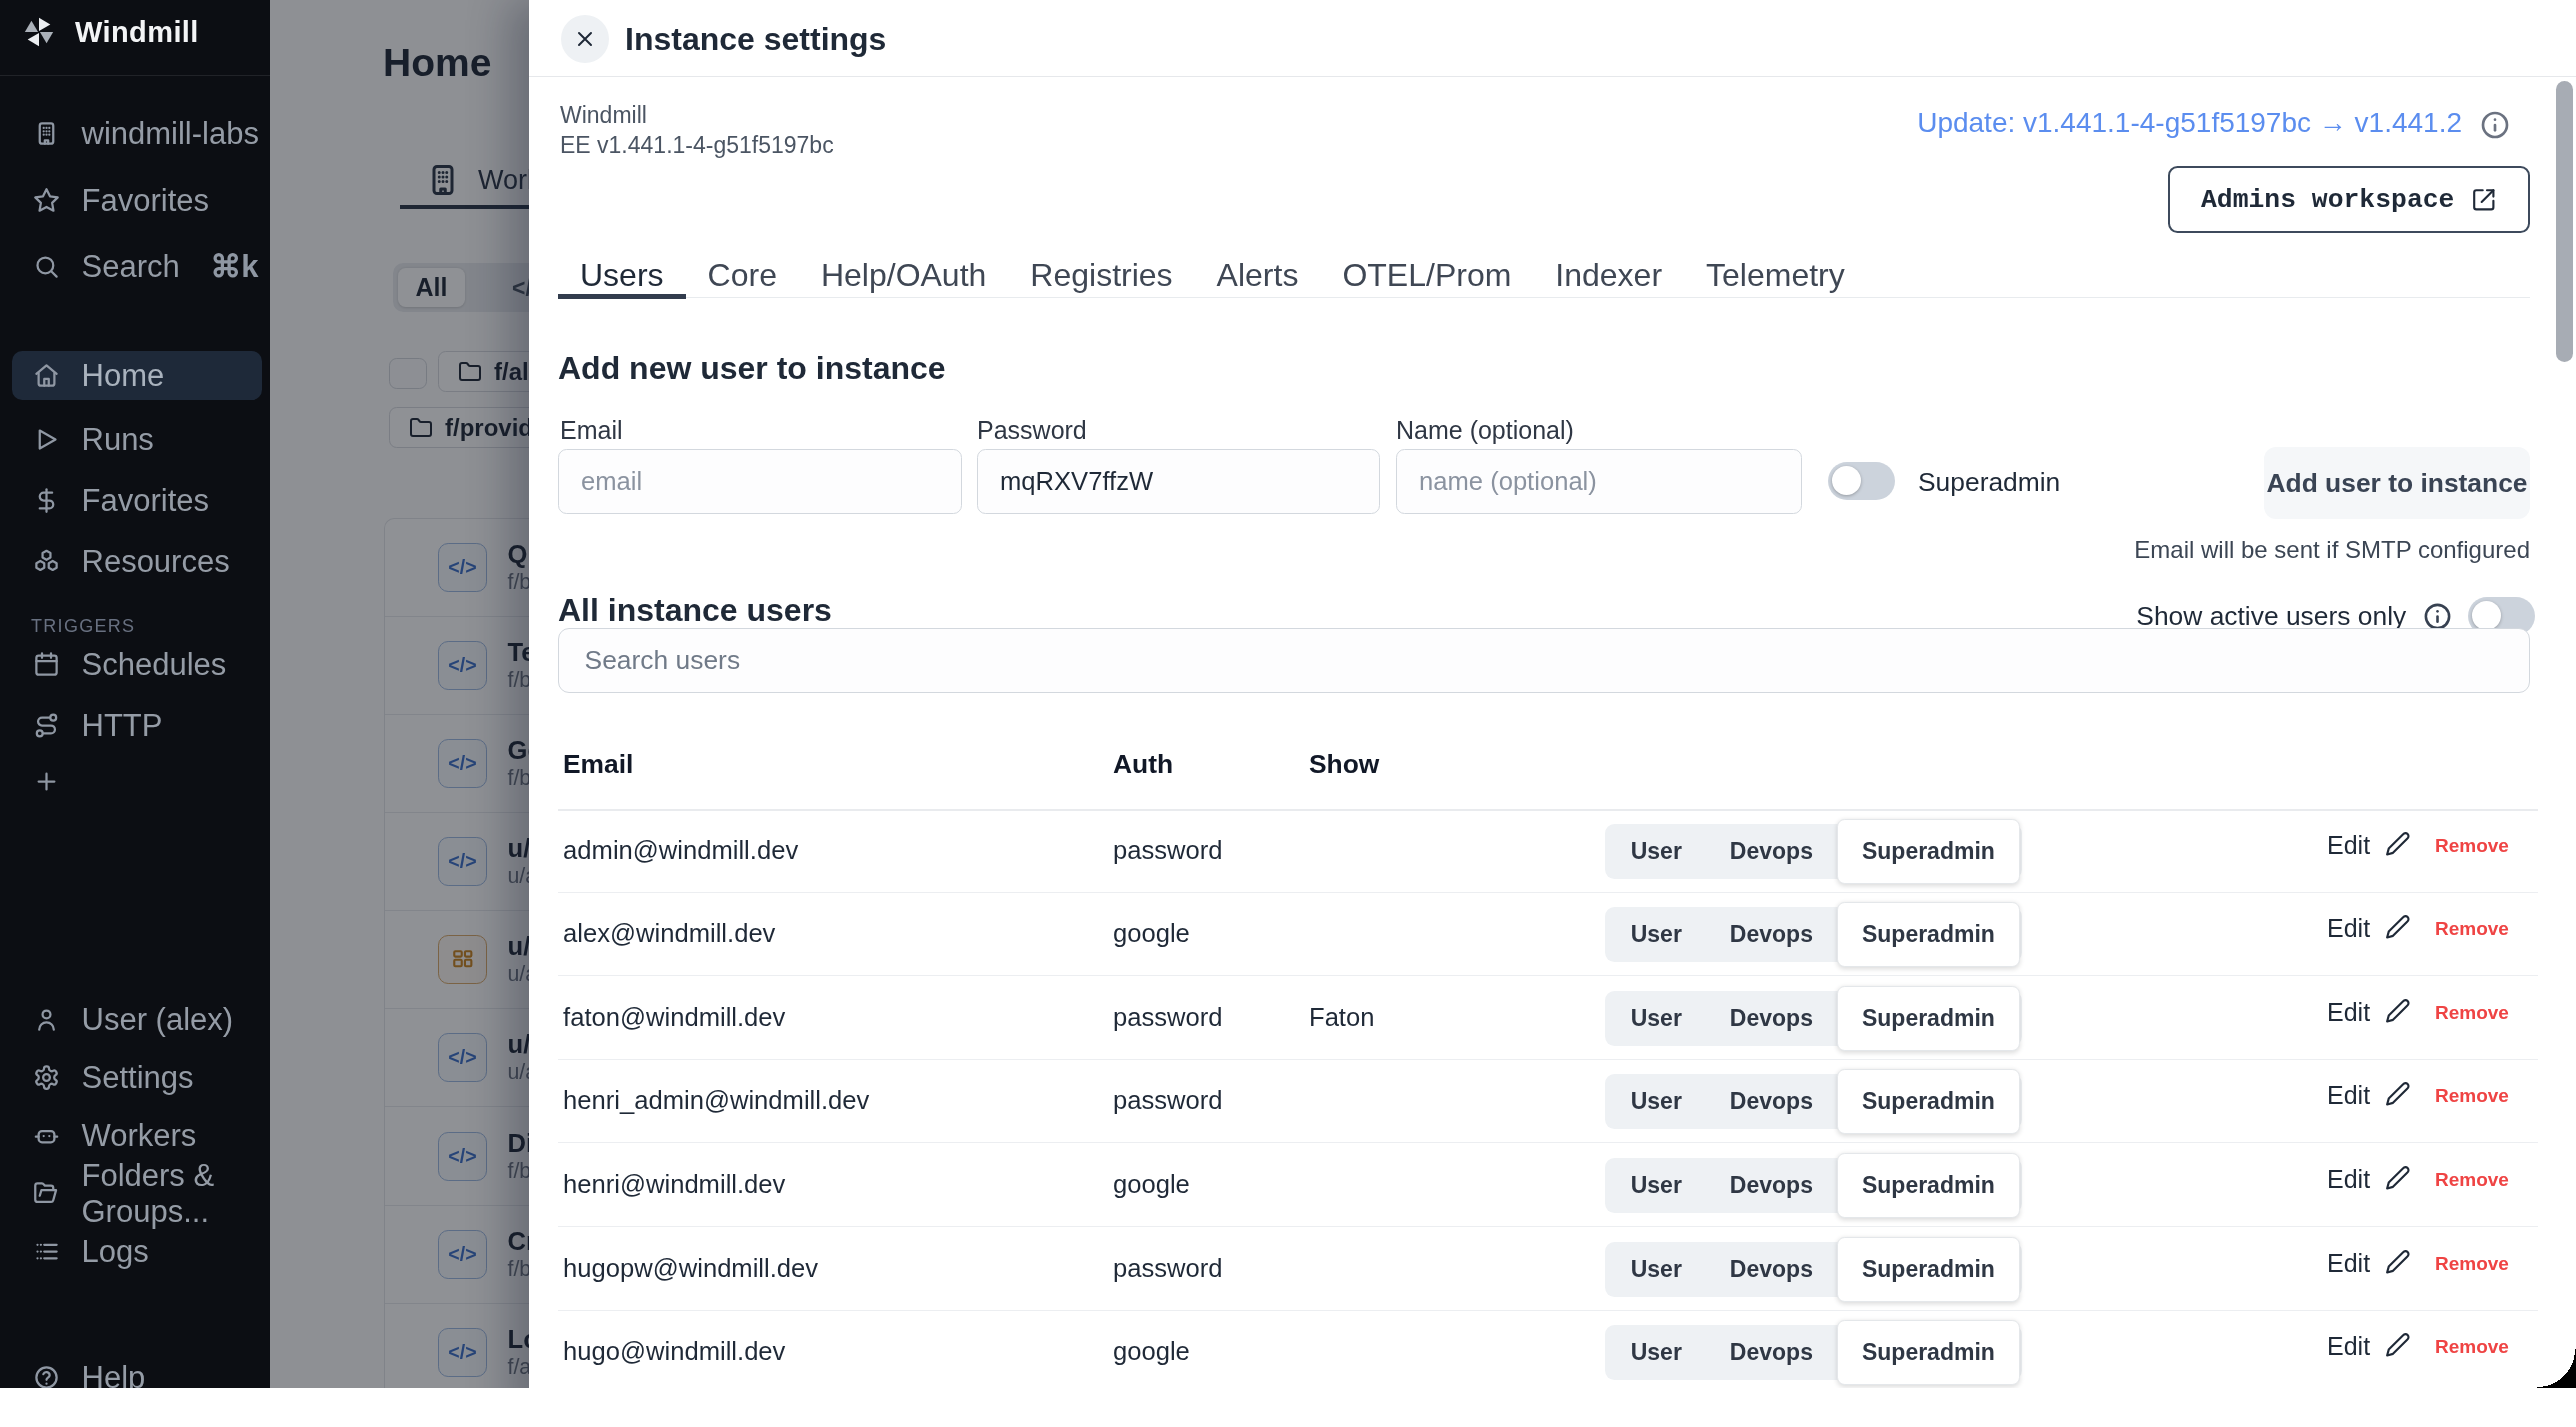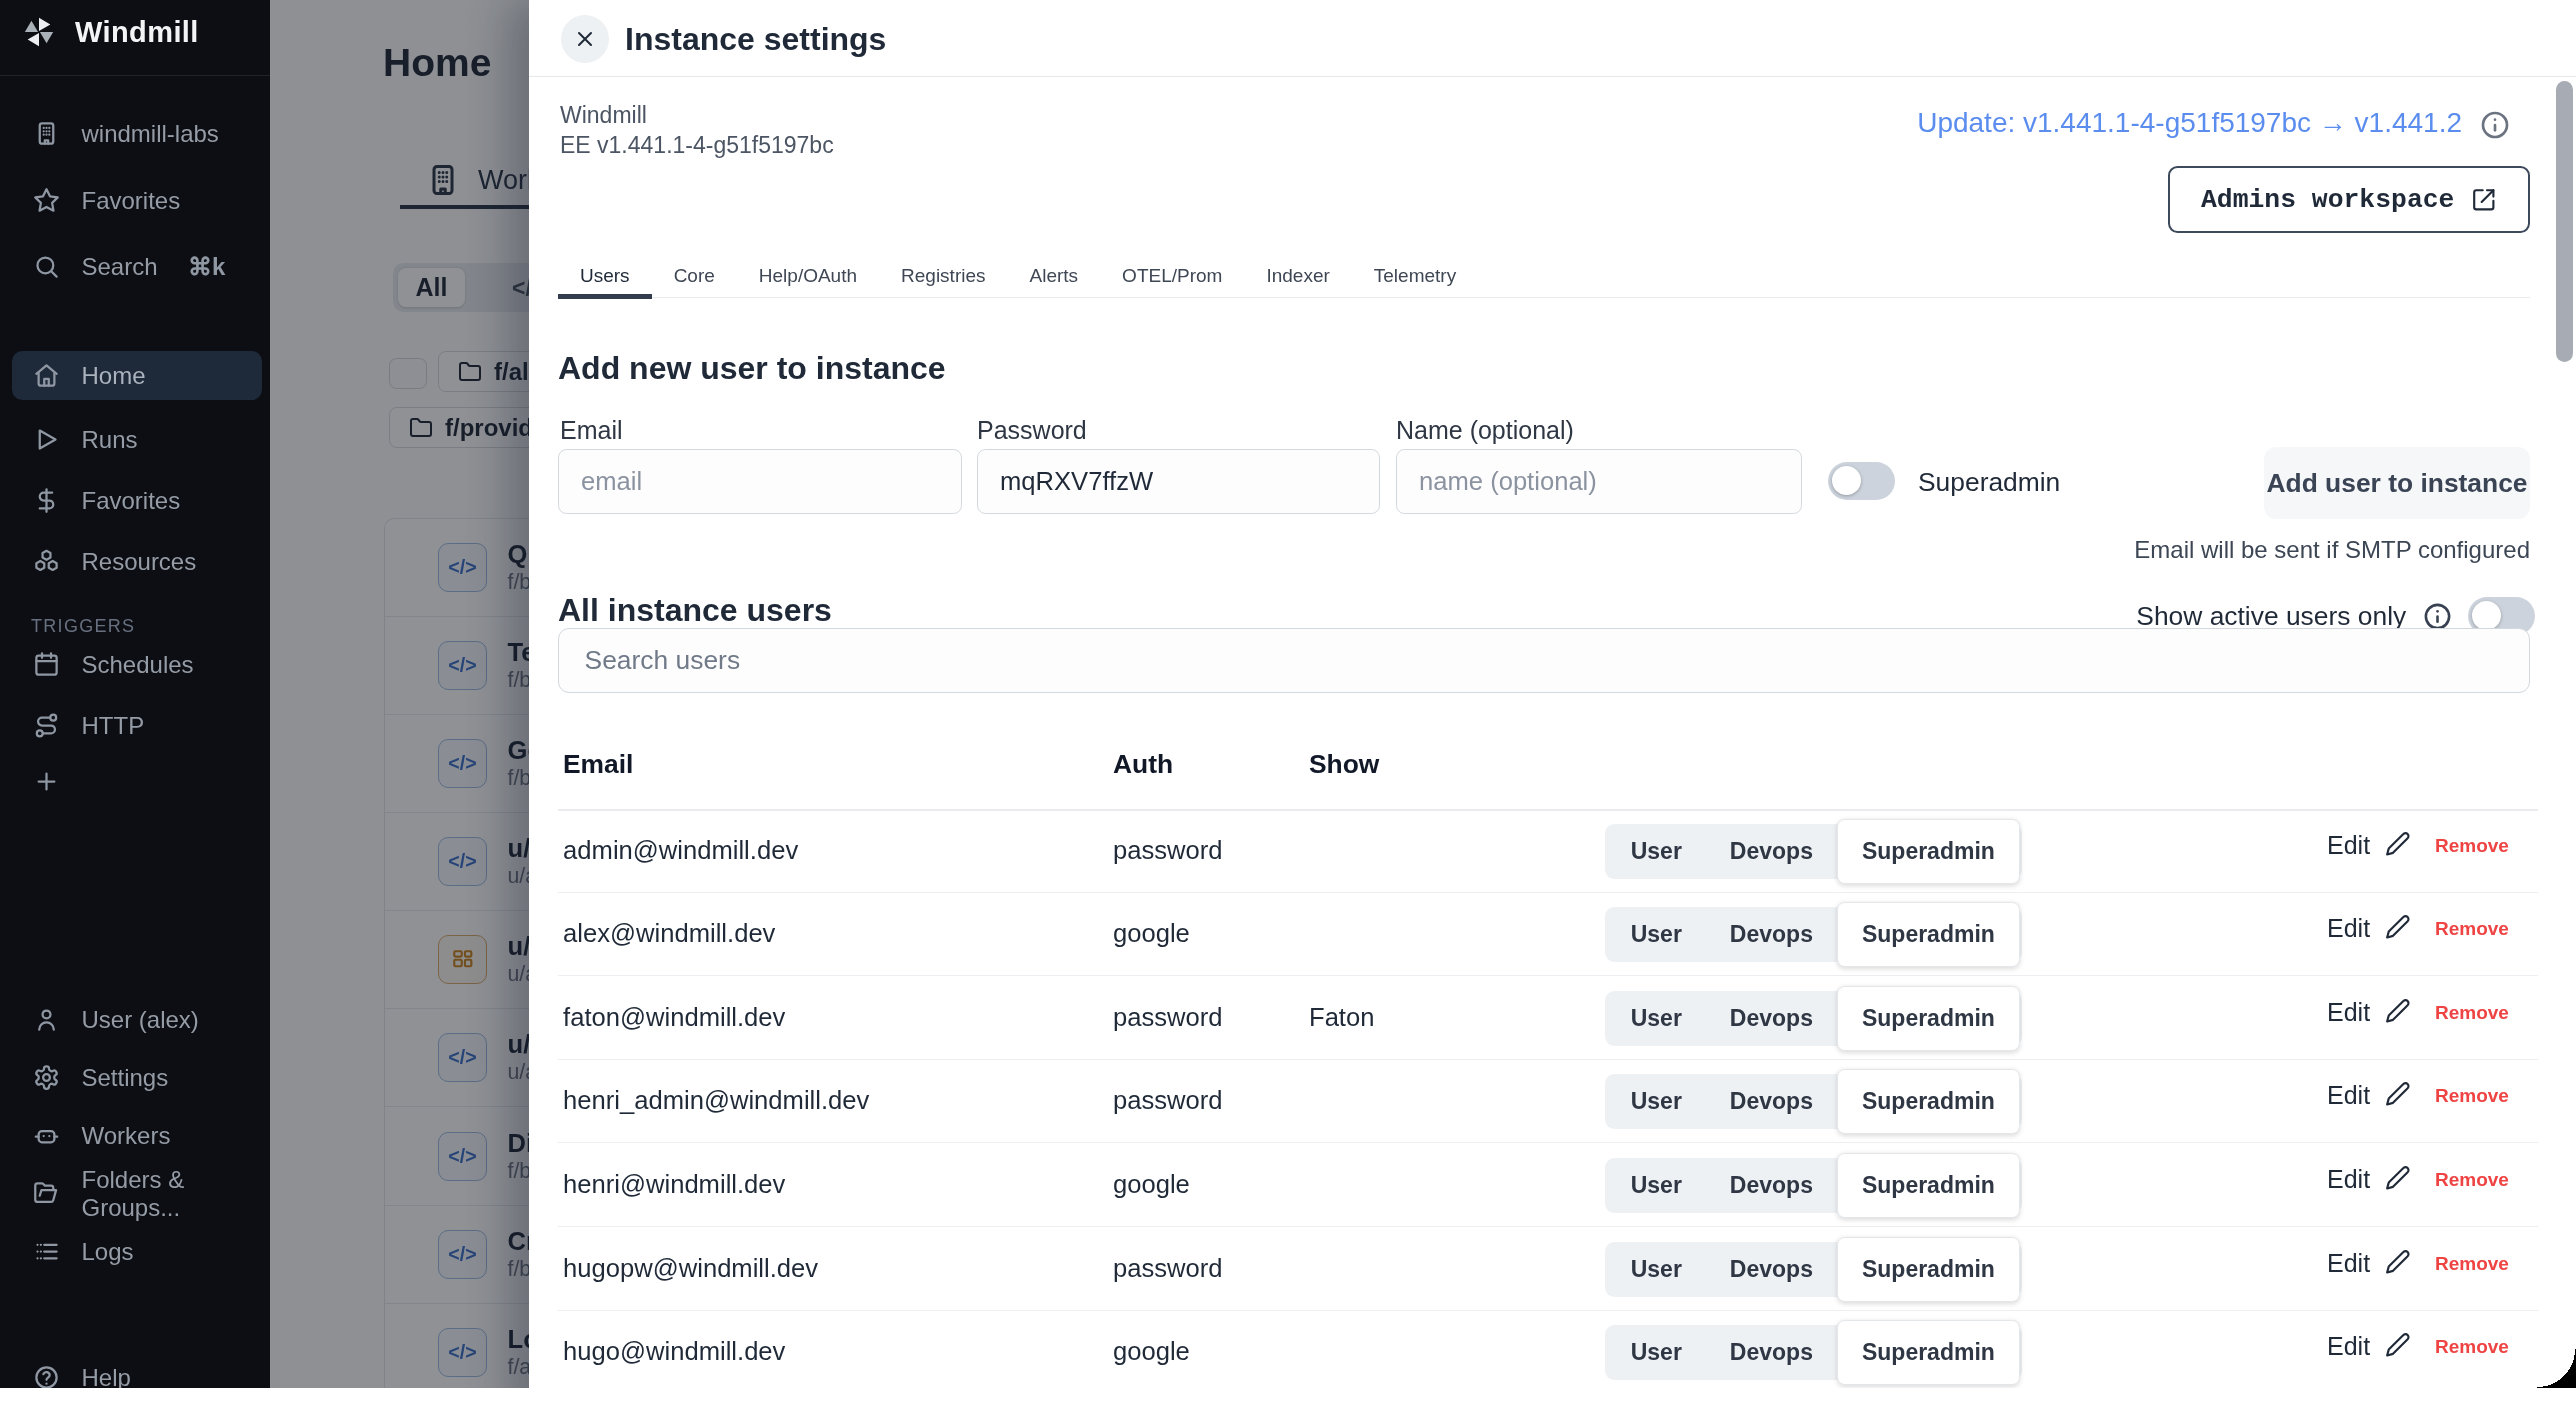--- a/index.html
+++ b/index.html
@@ -8,21 +8,21 @@
   .canvas { position:relative; width:2576px; height:1388px; overflow:hidden; }
   svg { display:block; }
   .ic { stroke:currentColor; fill:none; stroke-width:2; stroke-linecap:round; stroke-linejoin:round; }
 
   
   .sidebar { position:absolute; left:0; top:0; width:270px; height:1428px; background:#0c0e13; z-index:30; }
   .logo-row { position:absolute; top:15.4px; left:22px; display:flex; align-items:center; gap:19px; color:#f3f4f6; }
   .logo-row .logo-label { font-size:29px; font-weight:700; letter-spacing:0.4px; }
   .side-div { position:absolute; top:75px; left:0; right:0; height:0.9px; background:rgba(255,255,255,0.09); }
   .snav { position:absolute; left:12px; right:8.5px; height:49px; display:flex; align-items:center; gap:22px;
-    padding-left:20.5px; color:#959ca6; font-size:24px; border-radius:10.2px; cursor:pointer; }
+    padding-left:20.5px; color:#959ca6; font-size:31px; border-radius:10.2px; cursor:pointer; }
   .snav svg { flex:0 0 auto; color:#8f97a3; }
   .snav.active { background:#1e2939; color:#a9b2bd; }
   .sec-label { position:absolute; left:31px; color:#687080; font-size:18px; letter-spacing:1.3px; }
   .kbd { font-weight:700; margin-left:8.5px; color:#8f97a3; }
 
   
   .main { position:absolute; left:270px; top:0; right:0; bottom:0; background:#fefefe; z-index:1; }
   .home-title { position:absolute; left:113px; top:41px; font-size:39px; font-weight:700; color:#1f2937; }
   .ws-tab { position:absolute; left:155px; top:162px; display:flex; align-items:center; gap:17px;
     color:#2b3546; font-size:27px; font-weight:500; }
@@ -62,21 +62,21 @@
   .app-name { position:absolute; left:31px; top:102px; font-size:23px; color:#4b5563; }
   .app-version { position:absolute; left:31px; top:132px; font-size:23px; color:#4b5563; }
   .update-link { position:absolute; right:114px; top:107px; font-size:28px; color:#5b8def; cursor:pointer; white-space:nowrap; }
   .update-info { position:absolute; right:65px; top:109px; color:#6b7280; cursor:pointer; }
   .admins-btn { position:absolute; right:46px; top:166px; height:67px; padding:0 31px; background:#fff;
     border:2.1px solid #3d4a5c; border-radius:9.4px; font-size:26.4px; font-weight:700; color:#1f2937;
     display:flex; align-items:center; gap:17px; cursor:pointer; font-family:Liberation Mono, monospace; }
 
   .tabs { position:absolute; left:29px; right:46px; top:254px; height:44px; border-bottom:1.7px solid #e8ebee;
     display:flex; }
-  .tab { padding:0 22px; font-size:19px; color:#3f4754; line-height:43px; position:relative; cursor:pointer; }
+  .tab { padding:0 22px; font-size:32px; color:#3f4754; line-height:43px; position:relative; cursor:pointer; }
   .tab.active { color:#1f2937; }
   .tab.active::after { content:''; position:absolute; left:0; right:0; bottom:-1.7px; height:5.1px; background:#323c4d; }
 
   .h2 { position:absolute; left:29px; font-size:32px; font-weight:700; color:#1f2937; }
   .flabel { position:absolute; top:416px; font-size:25px; color:#2f3744; }
   .finput { position:absolute; top:449px; height:65px; border:1.7px solid #d3d8de; border-radius:8.5px;
     background:#fdfdfe; font-size:25.6px; padding:0 22px; color:#1f2937; font-family:inherit; outline:none; }
   .finput::placeholder { color:#8b93a0; }
 
   .toggle { position:absolute; width:67px; height:38px; border-radius:19px; background:#ccd3dc; border:none; cursor:pointer; }

